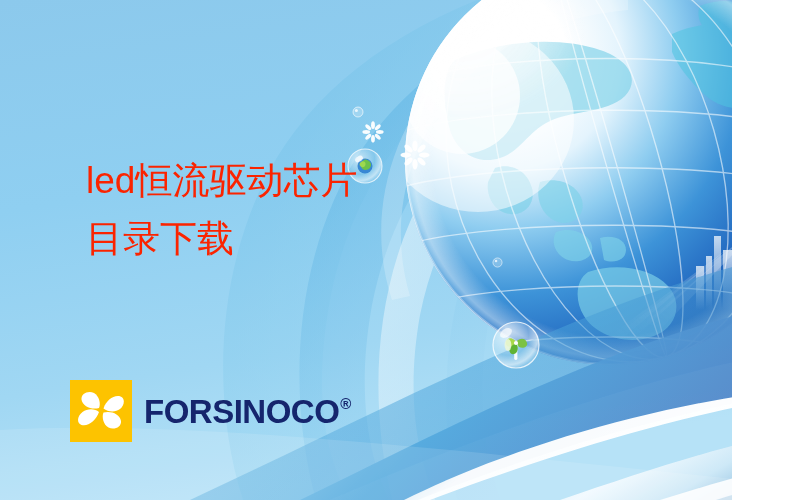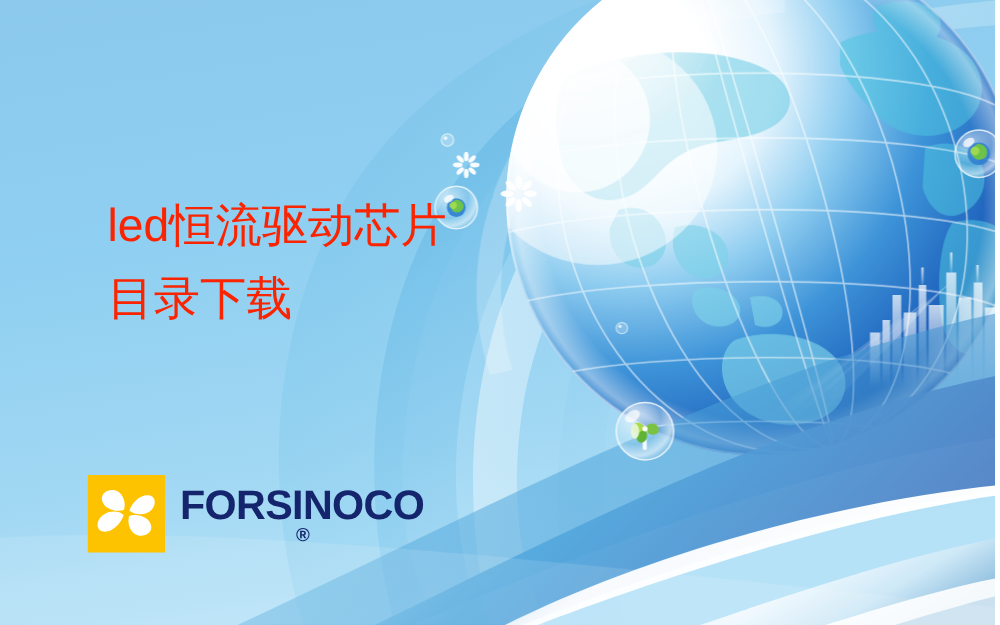--- a/index.html
+++ b/index.html
@@ -7,21 +7,21 @@
     margin: 0;
     padding: 0;
     background: #ffffff;
   }
   body {
     font-family: "Liberation Sans", sans-serif;
   }
 
   #banner {
     position: relative;
-    width: 796px;
+    width: 732px;
     height: 500px;
     overflow: hidden;
     background: linear-gradient(180deg, #8ecaec 0%, #8ecef0 38%, #9ed6f2 72%, #b3e0f6 100%);
   }
 
   .layer {
     position: absolute;
     inset: 0;
     pointer-events: none;
   }
@@ -68,22 +68,21 @@
     justify-content: center;
   }
   #logo-wordmark {
     color: #15256d;
     font-size: 33px;
     font-weight: bold;
     letter-spacing: -0.5px;
     line-height: 1;
     font-family: "Liberation Sans", sans-serif;
     display: flex;
-    align-items: center;
-    flex-direction: column;
+    align-items: flex-start;
   }
   #logo-reg {
     font-size: 15px;
     line-height: 1;
     margin-left: 1px;
     margin-top: 1px;
   }
   #logo-tagline {
     color: #101a3c;
     font-size: 16.5px;

